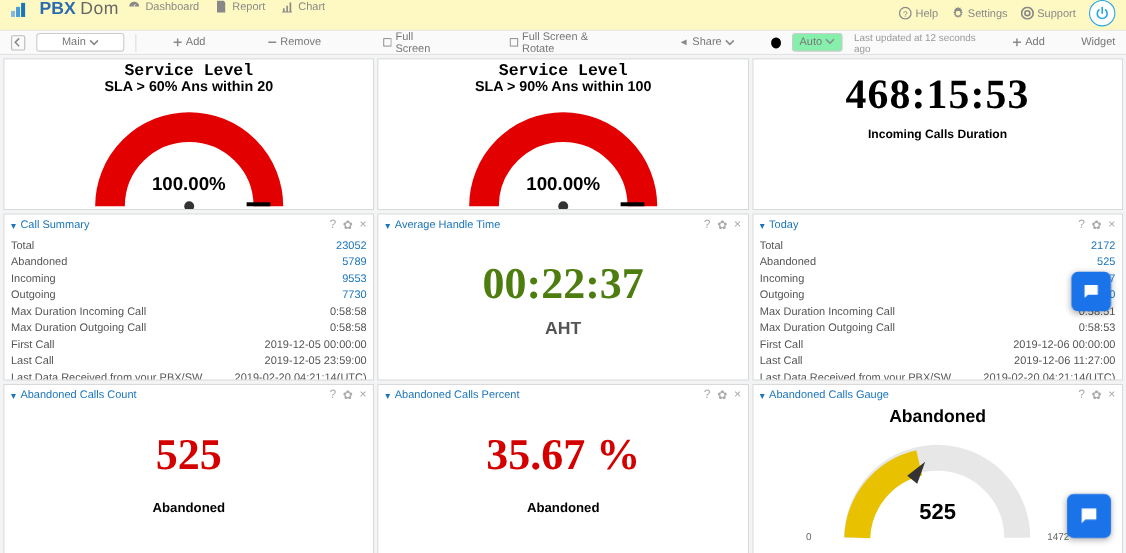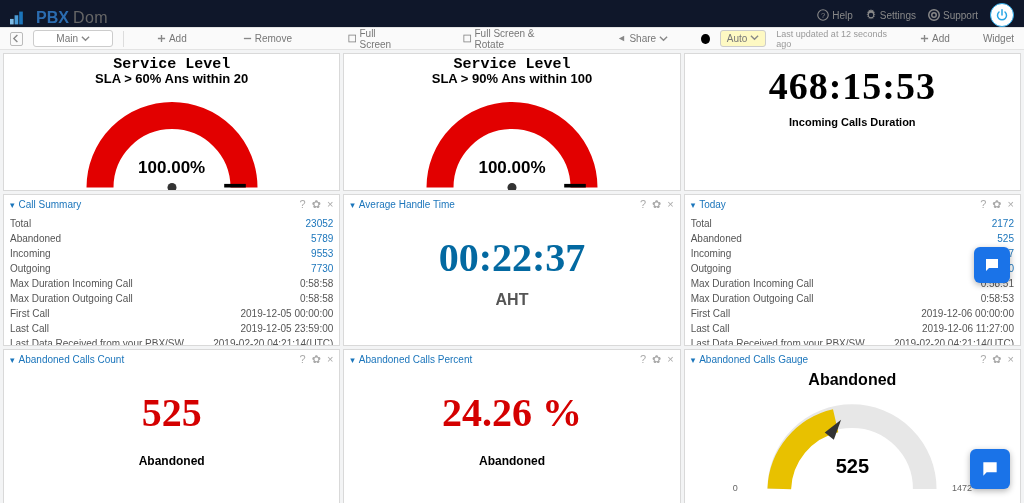--- a/index.html
+++ b/index.html
@@ -8,23 +8,23 @@
     font-size: 11px;
     color: #555;
     background: #f3f4f5;
     width: 1024px;
     height: 503px;
     overflow: hidden;
   }
   
   .topbar {
     display: flex;
-    align-items: flex-end;
+    align-items: flex-start;
     height: 28px;
-    background: #0f172a;
+    background: #fef9c3;
     border-bottom: 1px solid #e3e3e3;
     padding: 0 10px;
   }
   .brand {
     display: flex;
     align-items: center;
     gap: 4px;
     font-size: 16px;
     font-weight: 500;
     color: #444;
@@ -77,21 +77,21 @@
   }
   .subbar .sq { width: 14px; height: 14px; border: 1px solid #bbb; border-radius: 2px; display:flex; align-items:center; justify-content:center; cursor:pointer; }
   .subbar .sq svg { width: 9px; height: 9px; fill:#888; }
   .subbar .divider { width:1px; height:16px; background:#ddd; }
   .subbar svg { width: 9px; height: 9px; fill: #888; }
   .sub-right { margin-left:auto; display:flex; gap:10px; align-items:center; }
   .sub-right .dot {
     width: 10px; height:10px; border-radius:50%; background:#000;
   }
   .sub-right .auto {
-    padding: 2px 6px; border:1px solid #ccc; border-radius:3px; background:#fef9c3; cursor:pointer;
+    padding: 2px 6px; border:1px solid #ccc; border-radius:3px; background:#86efac; cursor:pointer;
     display:flex; gap:3px; align-items:flex-start;
   }
   .sub-right .updated { color:#999; font-size:9px; }
 
   
   .grid {
     display: grid;
     grid-template-columns: 1fr 1fr 1fr;
     grid-template-rows: 138px 152px 160px;
     gap: 3px;
@@ -134,21 +134,21 @@
   .bignum .num { font-family:"Times New Roman",serif; font-weight:700; font-size:38px; color:#000; letter-spacing:1px; }
   .bignum .lbl { font-size:11px; font-weight:700; color:#000; margin-top:8px; }
 
   
   .slist { padding:2px 6px; }
   .slist .row { display:flex; justify-content:space-between; font-size:10px; color:#555; line-height:15px; }
   .slist .row .v.link { color:#1b75bb; }
 
   
   .aht { text-align:center; padding-top:20px; }
-  .aht .num { font-family:"Times New Roman",serif; font-size:40px; font-weight:700; color:#0369a1; }
+  .aht .num { font-family:"Times New Roman",serif; font-size:40px; font-weight:700; color:#4d7c0f; }
   .aht .lbl { font-size:16px; font-weight:700; margin-top:10px; }
 
   
   .bigred { text-align:center; padding-top:20px; }
   .bigred .num { font-family:"Times New Roman",serif; font-size:40px; font-weight:700; color:#d40000; }
   .bigred .lbl { font-size:12px; font-weight:700; color:#000; margin-top:18px; }
 
   
   .agauge { text-align:center; padding-top:2px; }
   .agauge .t1 { font-size:16px; font-weight:700; color:#000; }
@@ -188,20 +188,40 @@
   <div class="brand">
     <svg viewBox="0 0 24 14">
       <rect x="0" y="8" width="4" height="6" fill="#7dbbe6"></rect>
       <rect x="5" y="4" width="4" height="10" fill="#4a9bd6"></rect>
       <rect x="10" y="0" width="4" height="14" fill="#1b75bb"></rect>
     </svg>
     <span class="b1">PBX</span>
       <span class="b2">Dom</span>
   </div>
 
+  <div class="topnav">
+    <div class="nitem">
+      <svg viewBox="0 0 16 16">
+          <path d="M8 2a6 6 0 00-6 6h12a6 6 0 00-6-6zM7 7l4-3-3 4z"></path>
+        </svg>
+      <span>Dashboard</span>
+    </div>
+    <div class="nitem">
+      <svg viewBox="0 0 16 16">
+          <path d="M3 1h8l2 2v12H3V1zm2 4h6v1H5V5zm0 3h6v1H5V8zm0 3h6v1H5v-1z"></path>
+        </svg>
+      <span>Report</span>
+    </div>
+    <div class="nitem">
+      <svg viewBox="0 0 16 16">
+          <path d="M2 14h12v1H2v-1zm1-4h2v4H3v-4zm4-3h2v7H7V7zm4-4h2v11h-2V3z"></path>
+        </svg>
+      <span>Chart</span>
+    </div>
+  </div>
 
   <div class="top-right">
     <div class="ritem">
       <svg viewBox="0 0 16 16">
           <circle cx="8" cy="8" r="7" fill="none" stroke="#888" stroke-width="1.5"></circle>
           <text x="8" y="12" font-size="10" text-anchor="middle" fill="#888">?</text>
         </svg>
       <span>Help</span>
     </div>
     <div class="ritem">
@@ -466,21 +486,21 @@
     <div class="whead">
       <span class="wcaret">▾</span>
       <span>Abandoned Calls Percent</span>
       <span class="wicons">
         <span class="i">?</span>
         <span class="i">✿</span>
         <span class="i">×</span>
       </span>
     </div>
     <div class="widget-body bigred">
-      <div class="num">24.26  %</div>
+      <div class="num">35.67  %</div>
       <div class="lbl">Abandoned</div>
     </div>
   </div>
 
   <div class="widget">
     <div class="whead">
       <span class="wcaret">▾</span>
       <span>Abandoned Calls Gauge</span>
       <span class="wicons">
         <span class="i">?</span>

